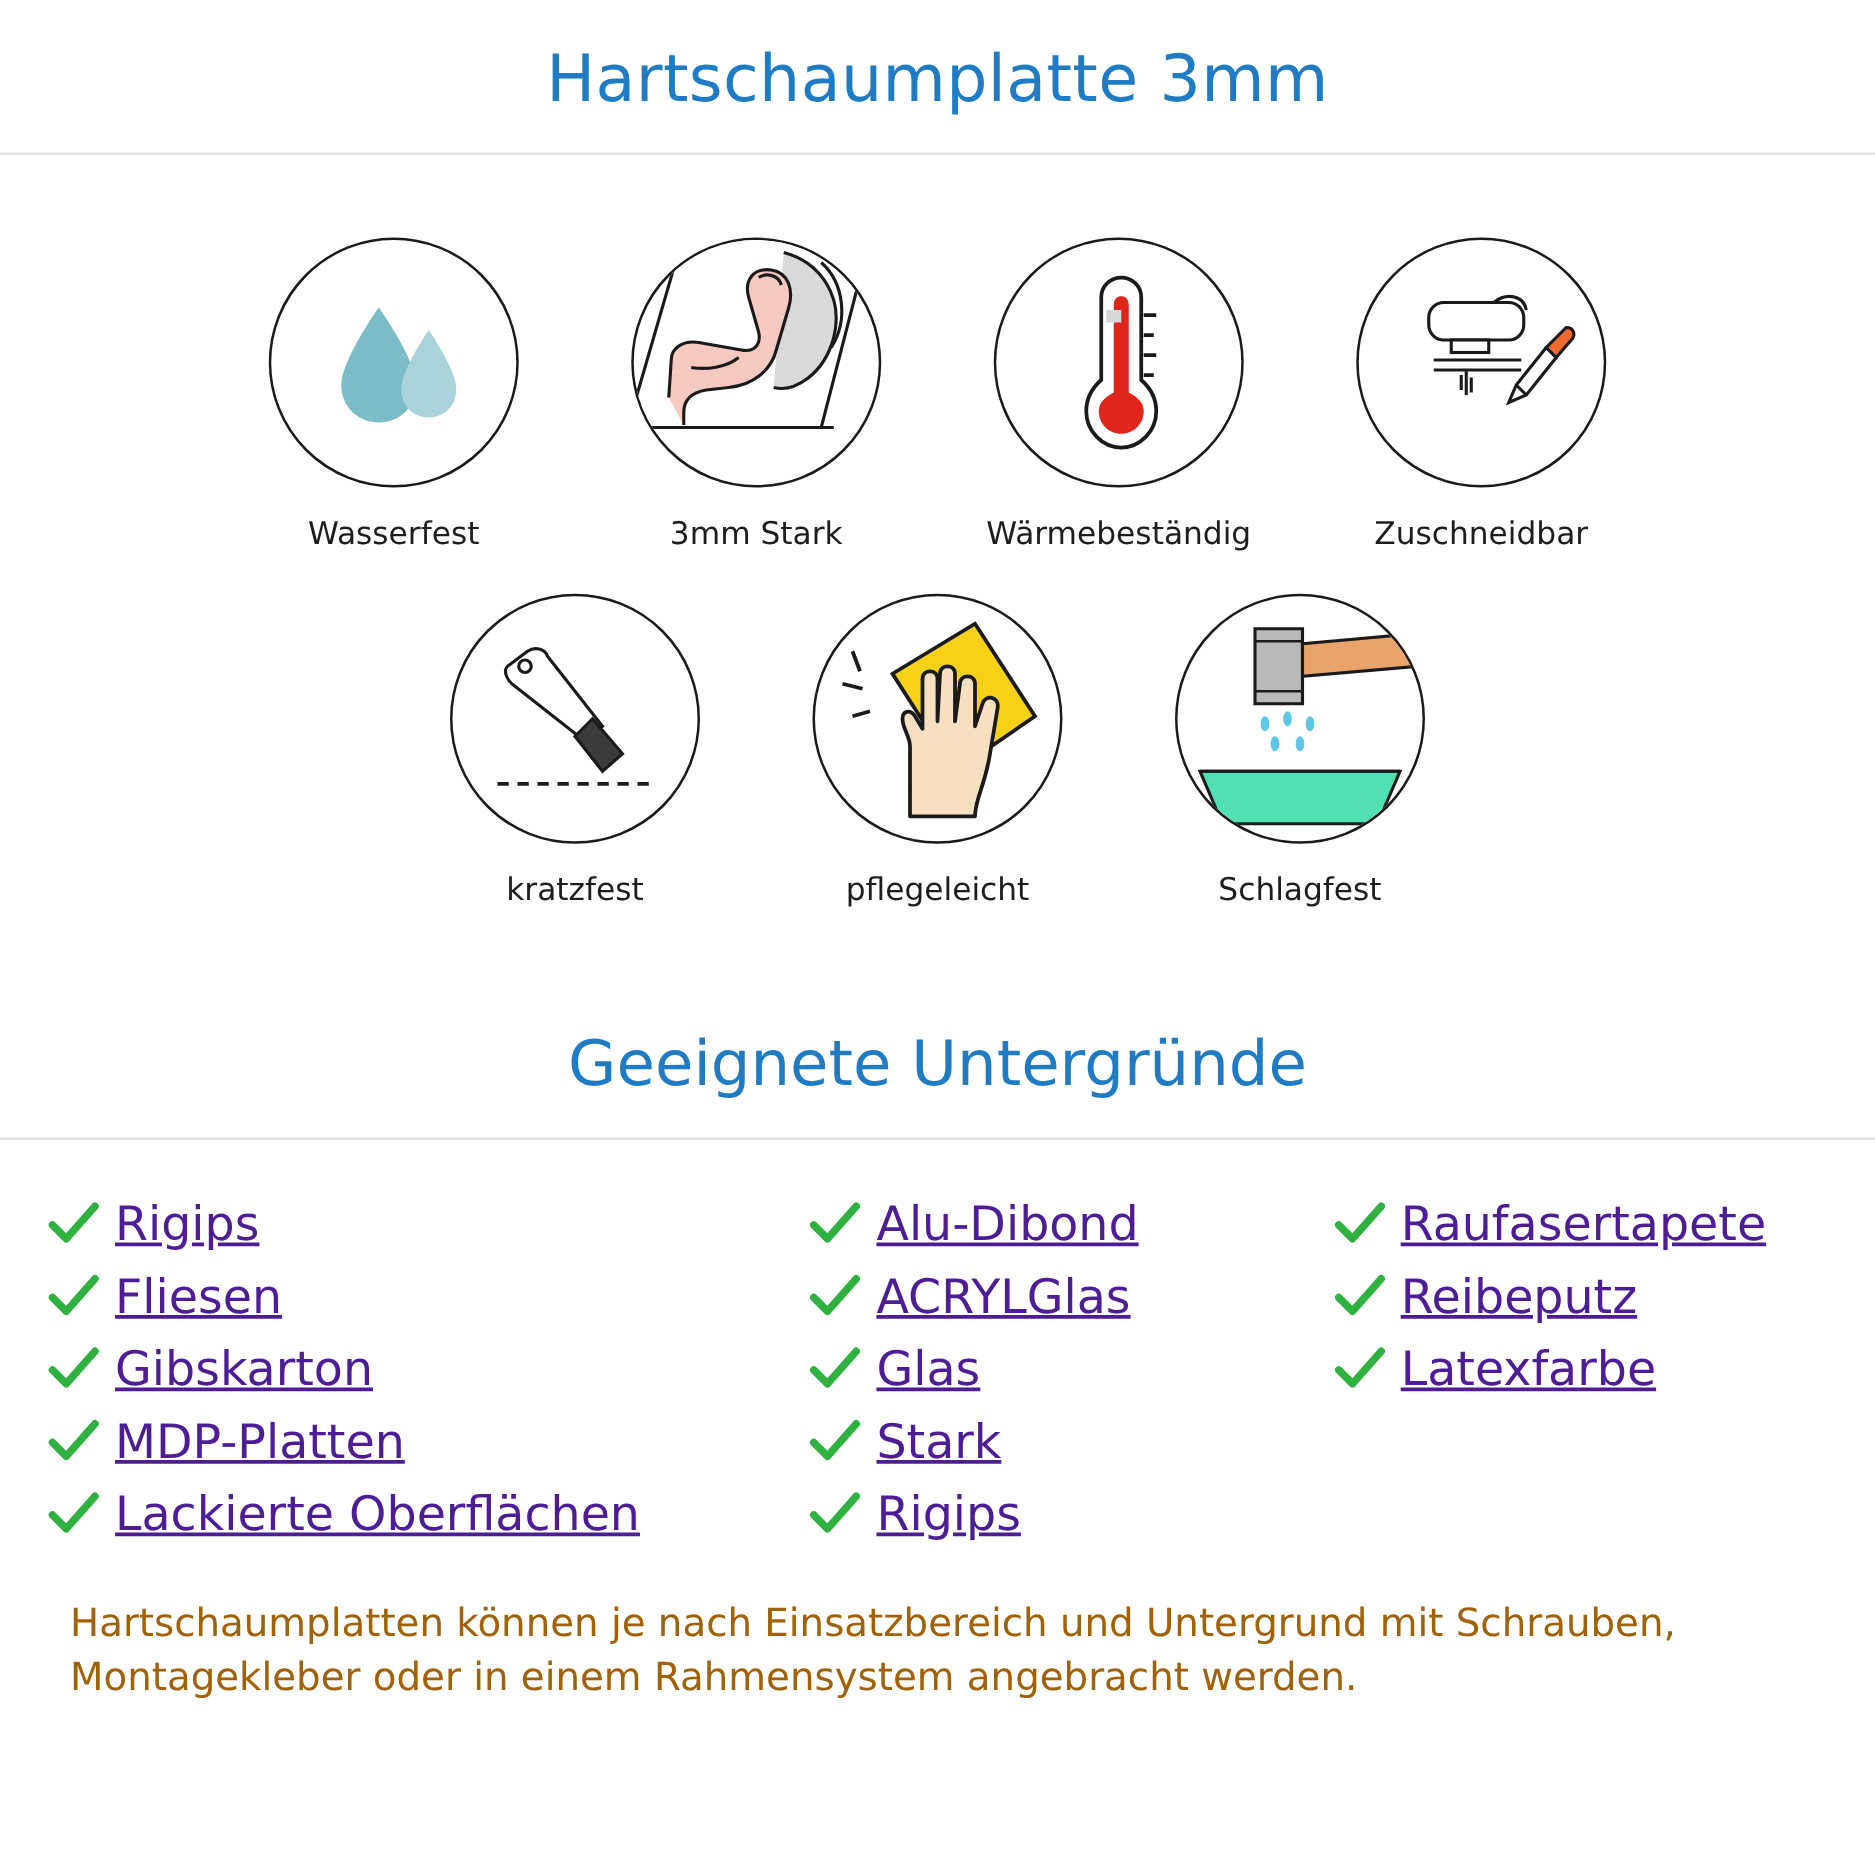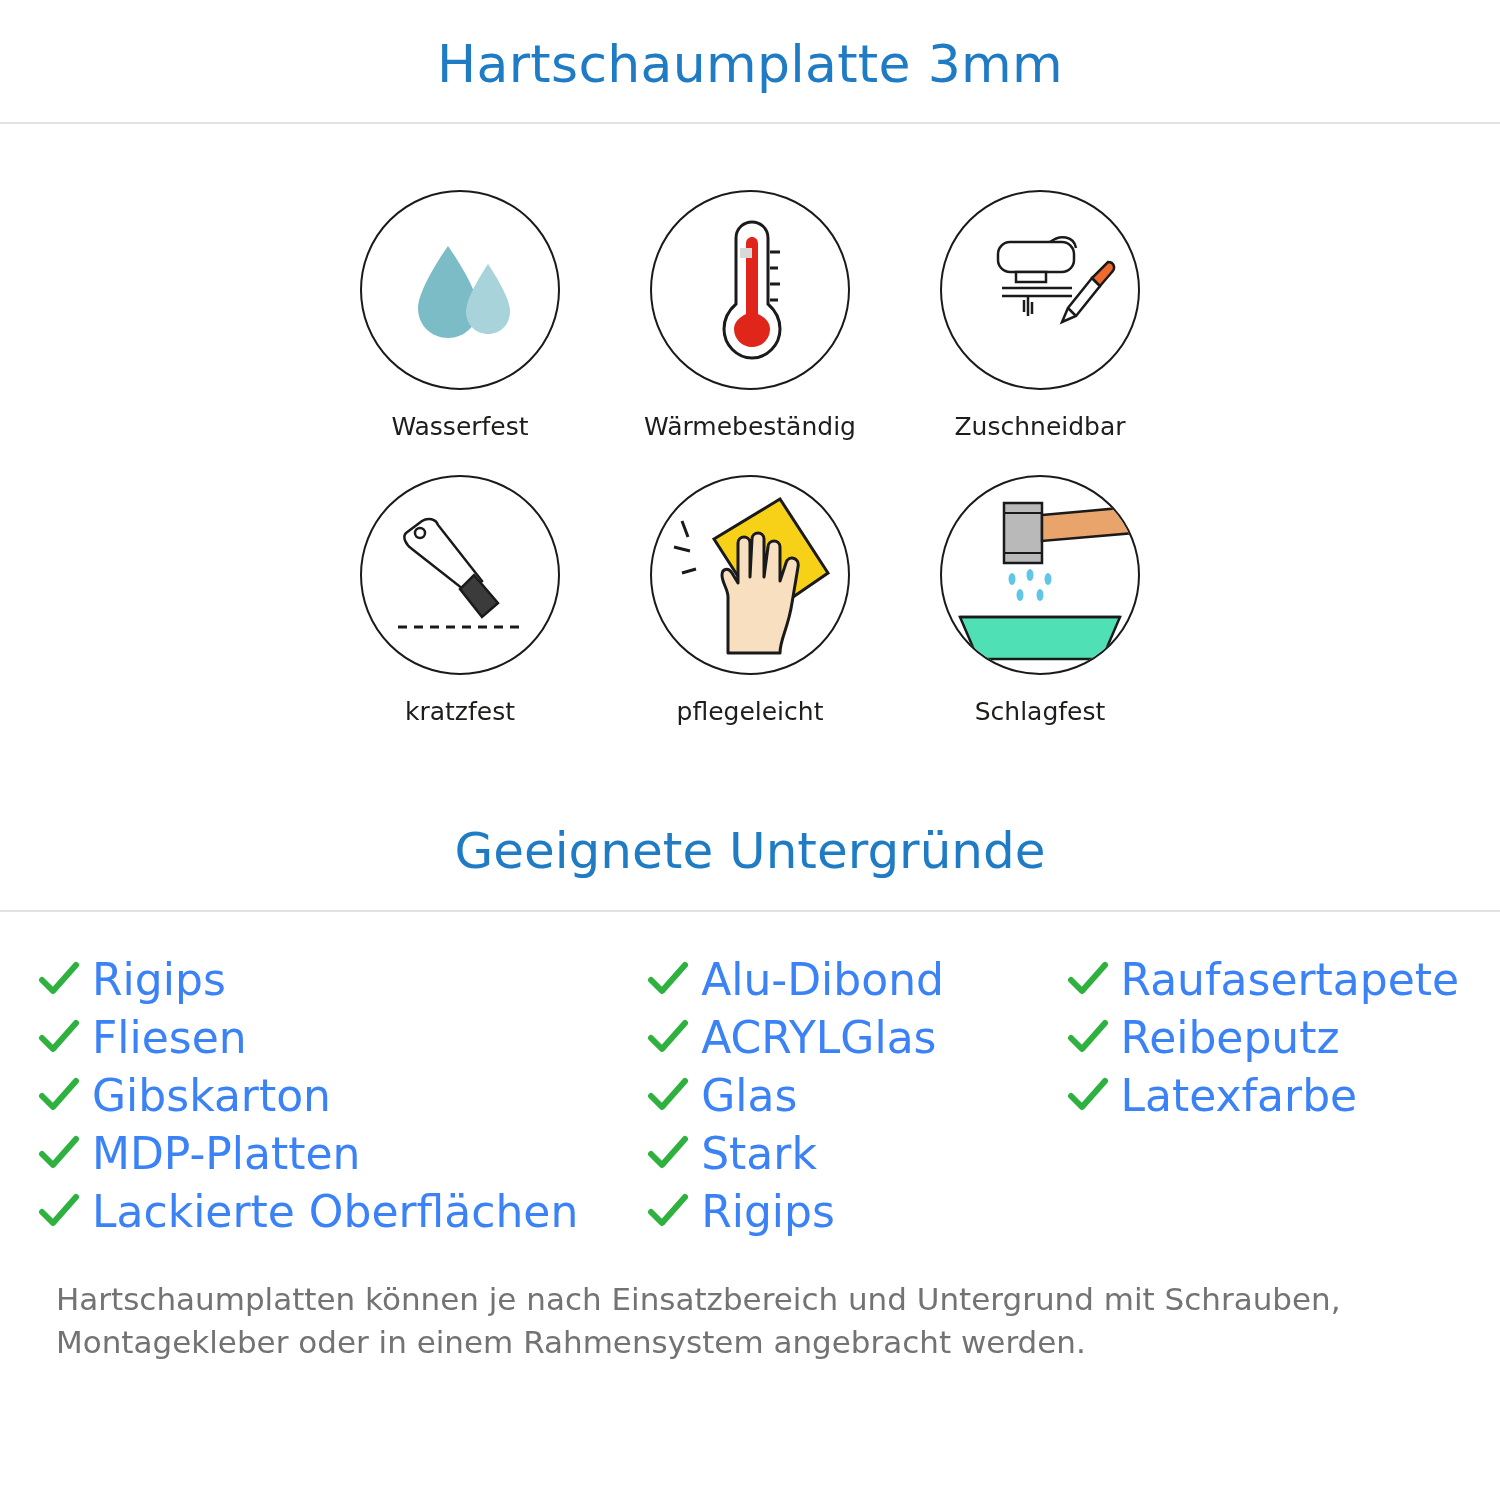--- a/index.html
+++ b/index.html
@@ -106,28 +106,29 @@
   }
   .check-icon {
     width: 46px;
     min-width: 46px;
     margin-right: 10px;
     display: flex;
     align-items: center;
     justify-content: center;
   }
   .check-text {
-    font-size: 44px;
-    color: #3b82f6;
+    font-size: 38px;
+    color: #4c1d95;
     white-space: nowrap;
+    text-decoration: underline;
   }
 
   
   .note {
-    color: #737373;
+    color: #a16207;
     font-size: 31px;
     line-height: 1.38;
     padding: 38px 56px 0 56px;
     text-align: left;
   }
 </style>
 </head>
 <body>
 
 <div class="page">
@@ -140,20 +141,36 @@
     <div class="feature">
       <div class="circle">
         <svg width="196" height="196" viewBox="0 0 196 196">
           <path d="M86 54 C86 54 56 96 56 116 C56 134 70 146 86 146 C102 146 116 134 116 116 C116 96 86 54 86 54 Z" fill="#7cbcc6"></path>
           <path d="M126 72 C126 72 104 104 104 119 C104 133 114 142 126 142 C138 142 148 133 148 119 C148 104 126 72 126 72 Z" fill="#a8d3da"></path>
         </svg>
       </div>
       <div class="feature-label">Wasserfest</div>
     </div>
 
+    <div class="feature">
+      <div class="circle">
+        <svg width="196" height="196" viewBox="0 0 196 196">
+
+          <path d="M-5 150 L150 150 L190 -5 L40 -5 Z" fill="#ffffff" stroke="#1a1a1a" stroke-width="2.5"></path>
+          <path d="M120 10 C150 18 168 46 160 78 C152 108 128 122 112 118" fill="#d9d9d9" stroke="#1a1a1a" stroke-width="2.5"></path>
+          <path d="M150 18 C168 34 172 64 158 86" fill="none" stroke="#1a1a1a" stroke-width="2.5"></path>
+
+          <path d="M28 126 L30 96 C30 86 40 80 52 82 L86 88 C96 90 102 84 100 74 L92 46 C88 32 96 22 110 24 C124 26 128 40 124 54 L114 88 C110 104 96 116 76 118 L58 120 C46 122 40 128 40 138 L40 148" fill="#f7c9c1" stroke="#1a1a1a" stroke-width="2.5" stroke-linejoin="round"></path>
+          <path d="M100 30 C106 26 116 28 118 36" fill="none" stroke="#1a1a1a" stroke-width="2.5"></path>
+          <path d="M46 102 C58 104 74 102 84 94" fill="none" stroke="#1a1a1a" stroke-width="2.5"></path>
+          <path d="M22 150 L160 150" stroke="#1a1a1a" stroke-width="2.5" fill="none"></path>
+        </svg>
+      </div>
+      <div class="feature-label">3mm Stark</div>
+    </div>
 
     <div class="feature">
       <div class="circle">
         <svg width="196" height="196" viewBox="0 0 196 196">
           <path d="M84 46 C84 36 92 30 100 30 C108 30 116 36 116 46 L116 112 C124 119 128 128 128 137 C128 153 115 166 100 166 C85 166 72 153 72 137 C72 128 76 119 84 112 Z" fill="#ffffff" stroke="#1a1a1a" stroke-width="3"></path>
           <path d="M94 52 C94 47 97 45 100 45 C103 45 106 47 106 52 L106 122 C114 126 118 131 118 137 C118 147 110 155 100 155 C90 155 82 147 82 137 C82 131 86 126 94 122 Z" fill="#e0251b"></path>
           <rect x="88" y="56" width="12" height="10" fill="#d8d8d8"></rect>
           <line x1="118" y1="60" x2="128" y2="60" stroke="#1a1a1a" stroke-width="3"></line>
           <line x1="118" y1="76" x2="126" y2="76" stroke="#1a1a1a" stroke-width="3"></line>
           <line x1="118" y1="92" x2="128" y2="92" stroke="#1a1a1a" stroke-width="3"></line>

